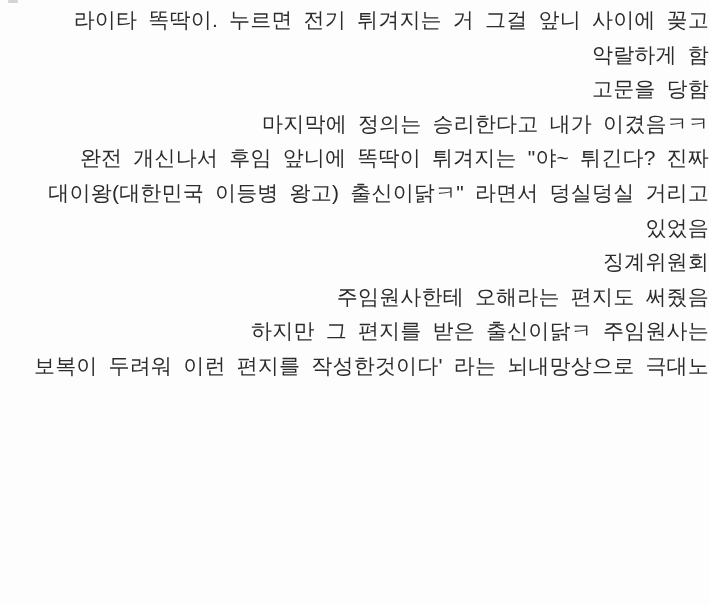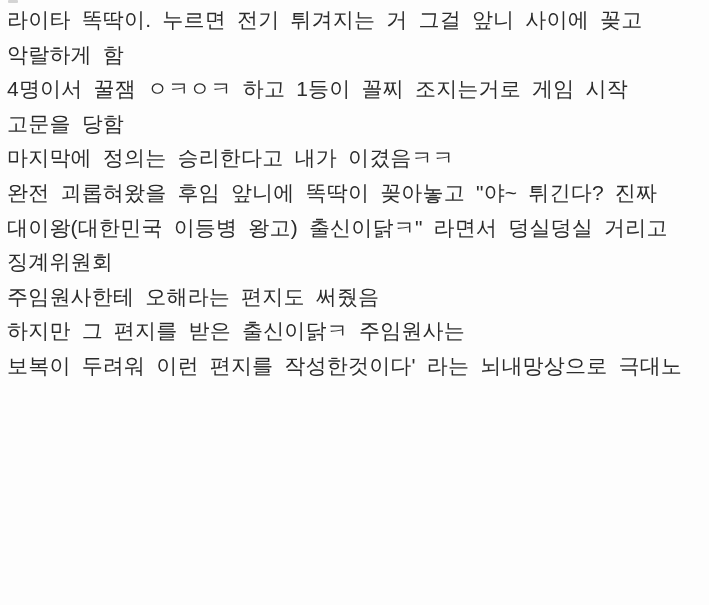--- a/index.html
+++ b/index.html
@@ -26,43 +26,44 @@
     width: 10px;
     height: 3px;
     background: rgba(90, 90, 90, 0.25);
     border-radius: 1px;
   }
   .text-block {
     position: absolute;
     left: 7px;
     top: 3px;
     right: 0;
+    text-align: right;
   }
   .text-line {
     font-size: 21px;
     line-height: 34.6px;
     color: #2b2b2b;
     letter-spacing: 0.2px;
     word-spacing: 5px;
     white-space: nowrap;
     font-weight: 500;
     -webkit-font-smoothing: antialiased;
   }
 </style>
 </head>
 <body>
 
 <div class="page">
   <div class="artifact"></div>
   <div class="text-block">
     <div class="text-line">라이타 똑딱이. 누르면 전기 튀겨지는 거 그걸 앞니 사이에 꽂고</div>
     <div class="text-line">악랄하게 함</div>
-    <div class="text-line">4명이서 꿀잼 ㅇㅋㅇㅋ 하고 1등이 꼴찌 조지는거로 게임 시작</div>
     <div class="text-line">고문을 당함</div>
     <div class="text-line">마지막에 정의는 승리한다고 내가 이겼음ㅋㅋ</div>
-    <div class="text-line">완전 괴롭혀왔을 후임 앞니에 똑딱이 꽂아놓고 "야~ 튀긴다? 진짜</div>
+    <div class="text-line">완전 개신나서 후임 앞니에 똑딱이 튀겨지는 "야~ 튀긴다? 진짜</div>
     <div class="text-line">대이왕(대한민국 이등병 왕고) 출신이닭ㅋ" 라면서 덩실덩실 거리고</div>
+    <div class="text-line">있었음</div>
     <div class="text-line">징계위원회</div>
     <div class="text-line">주임원사한테 오해라는 편지도 써줬음</div>
     <div class="text-line">하지만 그 편지를 받은 출신이닭ㅋ 주임원사는</div>
     <div class="text-line">보복이 두려워 이런 편지를 작성한것이다' 라는 뇌내망상으로 극대노</div>
   </div>
 </div>
 
 </body></html>

